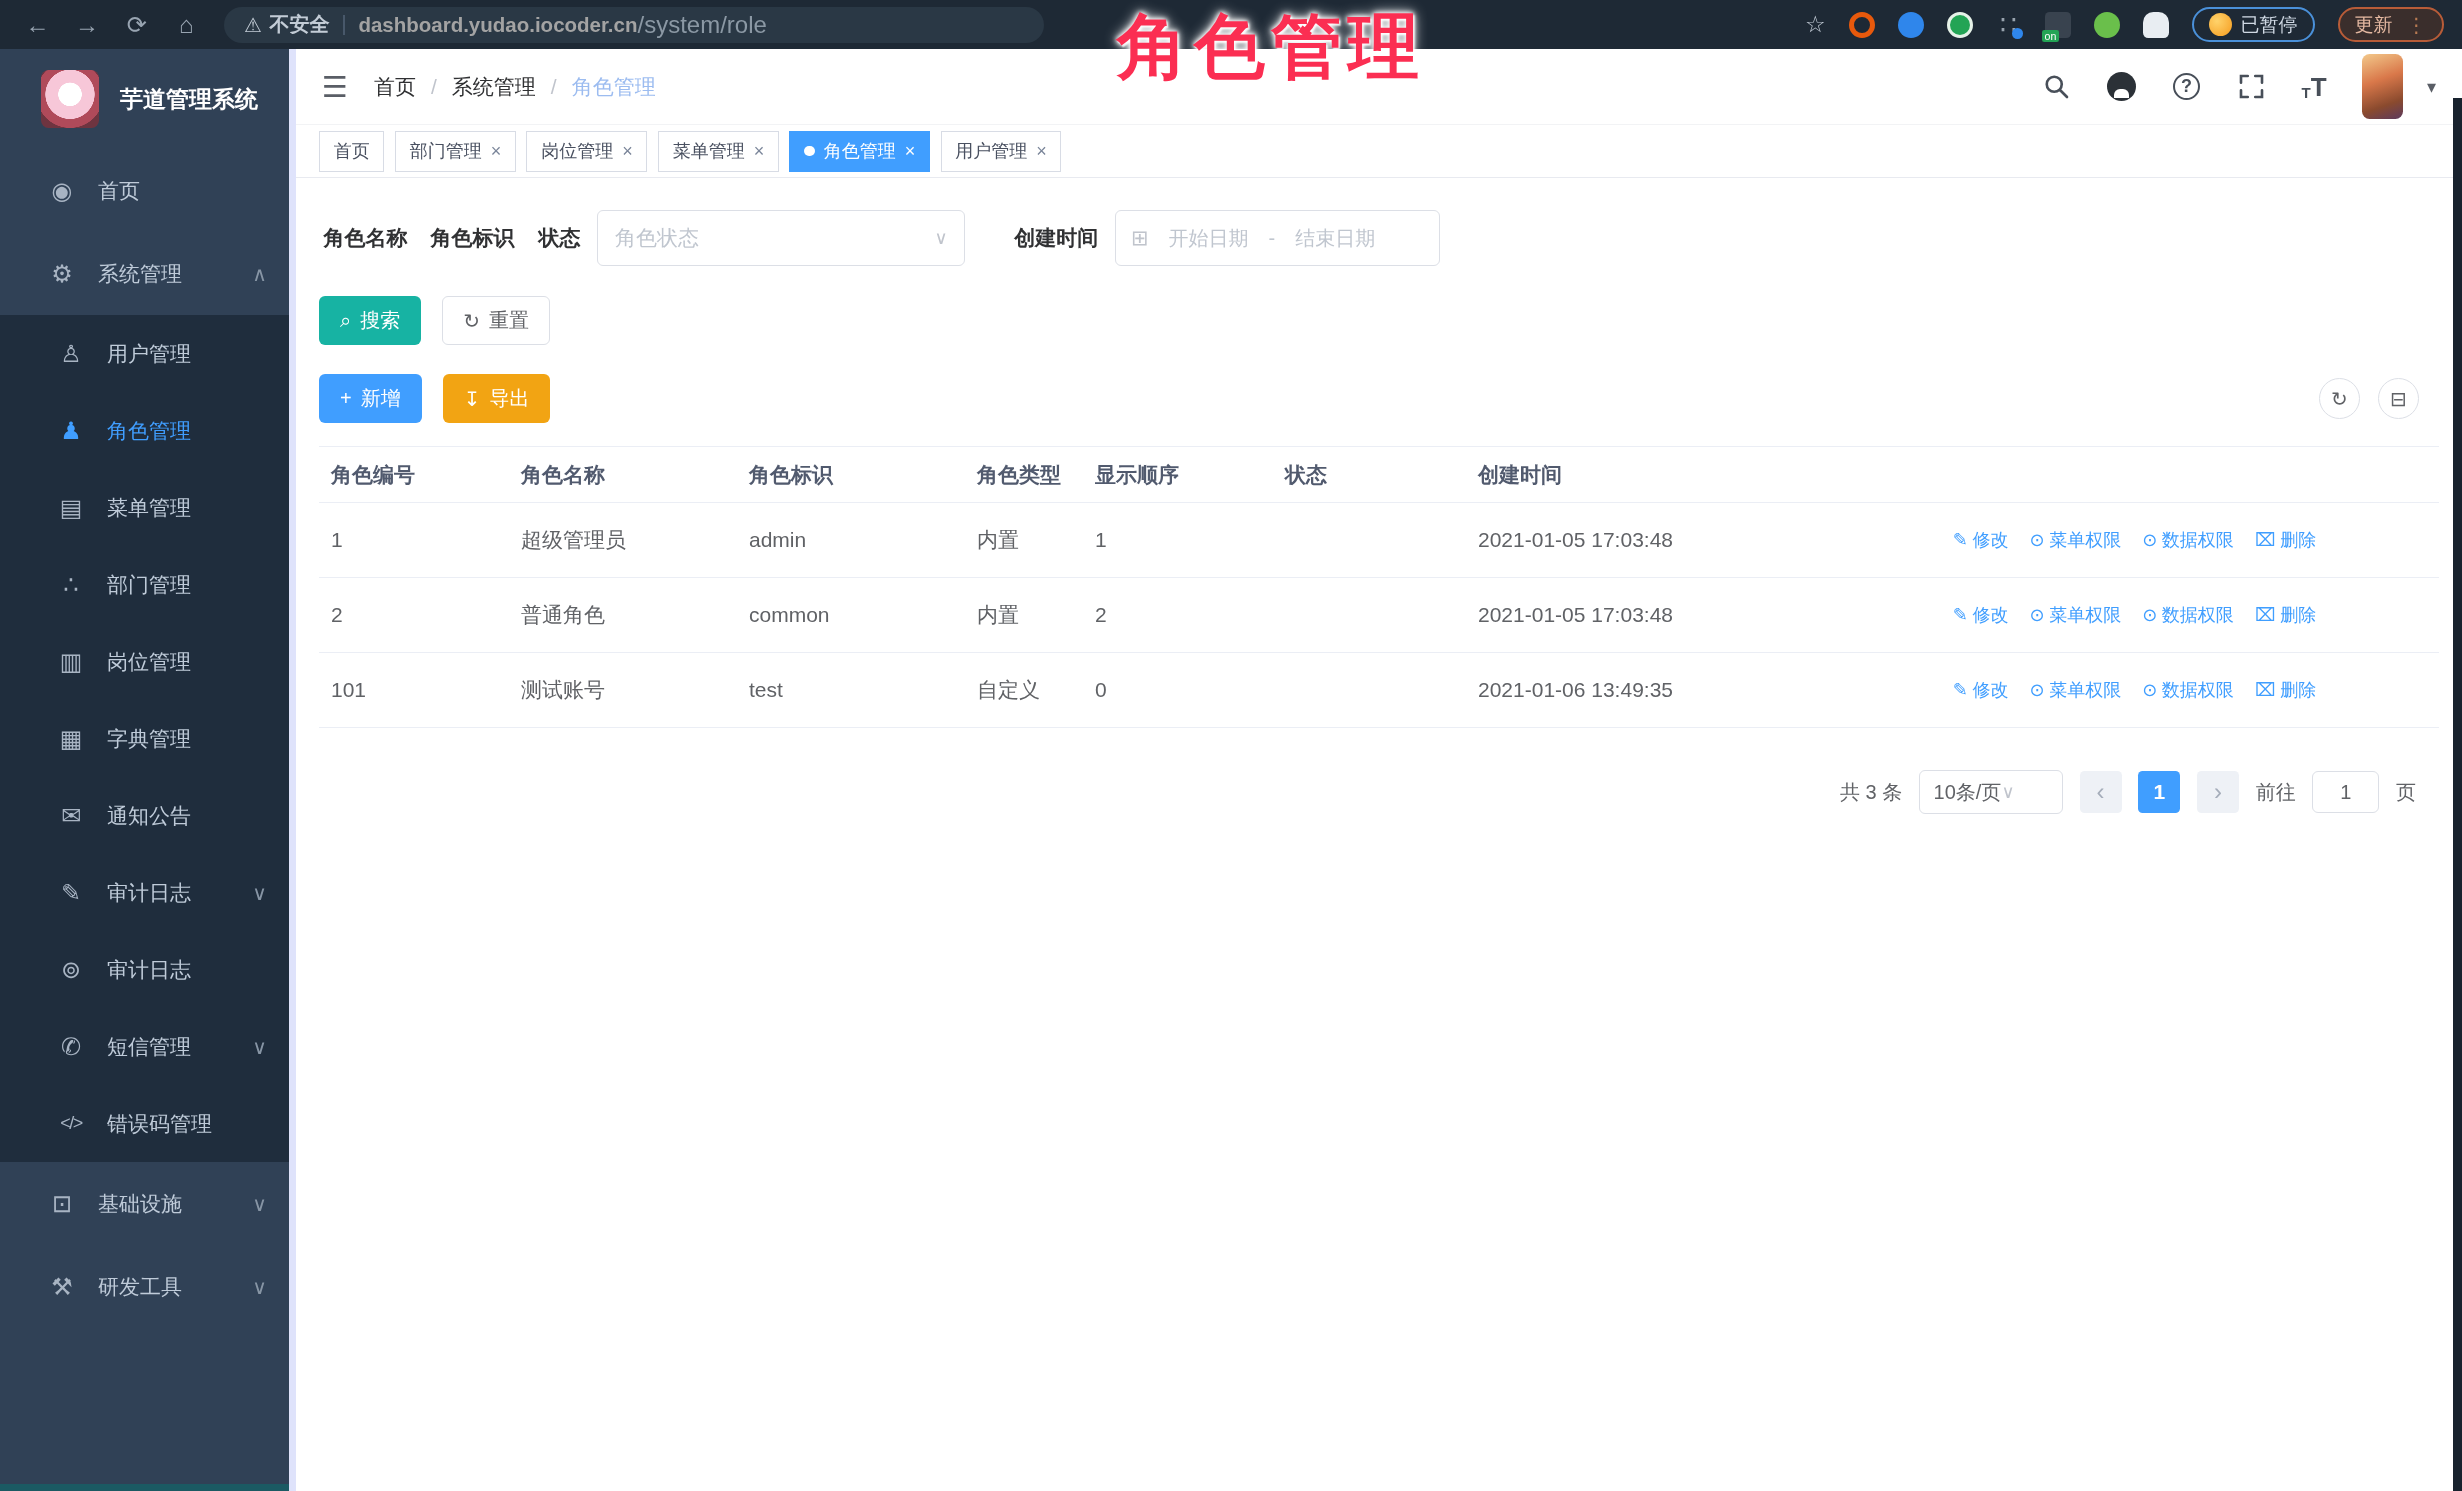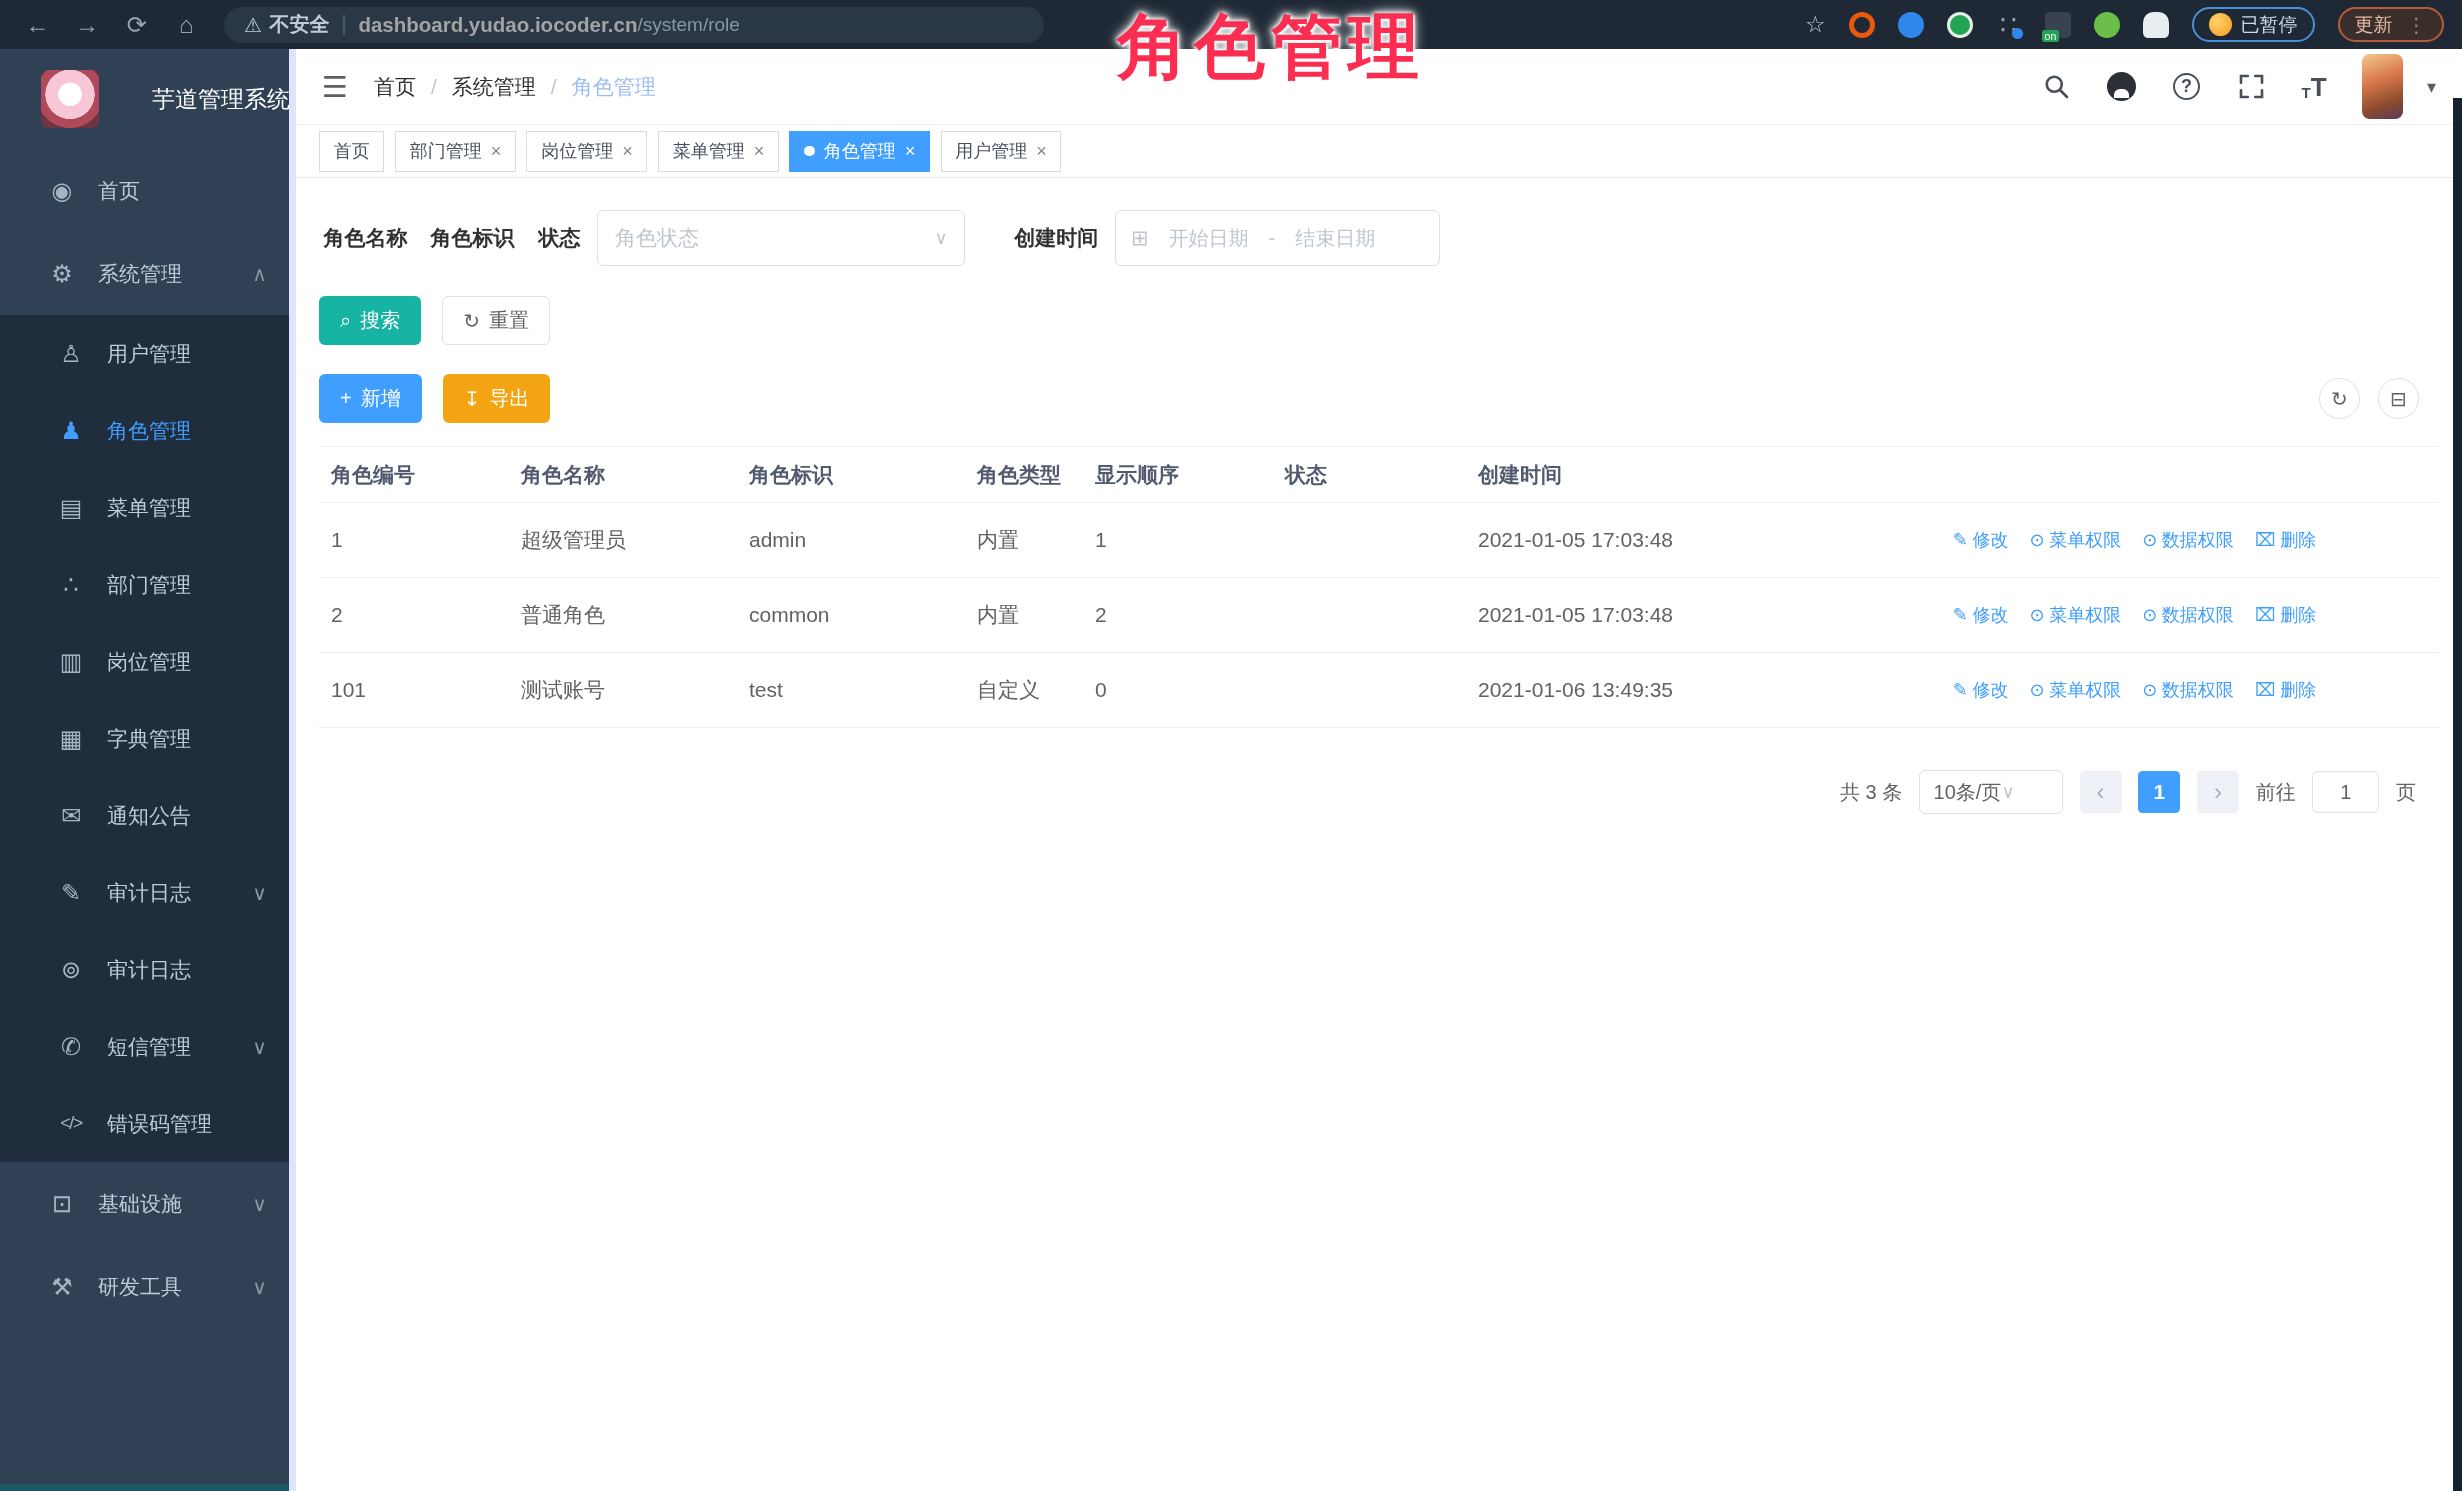--- a/index.html
+++ b/index.html
@@ -9,21 +9,21 @@
   
   .browser{position:absolute;top:0;left:0;right:0;height:49px;background:#1e2935;
     display:flex;align-items:center;padding:0 18px;box-sizing:border-box;gap:10.6px;z-index:40;}
   .bnav{font-size:24px;color:#98a4b1;width:39px;text-align:center;flex:none;}
   .url-pill{height:36px;background:#2a3845;border-radius:18px;display:flex;align-items:center;
     padding:0 20px;margin-left:7.6px;width:820px;box-sizing:border-box;flex:none;}
   .warn{color:#c3ccd6;font-size:20px;margin-right:7.6px;}
   .sec-label{color:#c3ccd6;font-size:20px;font-weight:700;}
   .url-div{width:1.5px;height:20px;background:#48586a;margin:0 13.7px;}
   .url-host{color:#a3a3a3;font-size:20.5px;font-weight:700;}
-  .url-path{color:#8b98a4;font-size:19px;}
+  .url-path{color:#8b98a4;font-size:24px;}
   .ext-area{margin-left:auto;display:flex;align-items:center;gap:23px;}
   .star{color:#c3ccd6;font-size:23px;}
   .exticon{width:26px;height:26px;border-radius:50%;flex:none;position:relative;}
   .ext-target{background:transparent;border:5.3px solid #e8590c;box-sizing:border-box;}
   .ext-drop{background:#2f86eb;}
   .ext-green{background:#23a455;border:3.8px solid #e6f2e8;box-sizing:border-box;}
   .ext-grid{border-radius:3px;color:#97a2ad;font-size:26px;line-height:26px;text-align:center;background:none;}
   .ext-grid:after{content:"";position:absolute;right:-1.5px;bottom:-1.5px;width:10.6px;height:10.6px;border-radius:50%;background:#2f86eb;}
   .ext-dark{border-radius:4.6px;background:#39434f;}
   .ext-dark:after{content:"on";position:absolute;left:-3px;bottom:-4.6px;background:#23a455;color:#fff;
@@ -42,21 +42,21 @@
     letter-spacing:6px;color:#fb2e52;
     text-shadow:0 0 4.6px #fff,0 0 7.6px #fff,0 0 13.7px #fff,1.5px 1.5px 1.5px #ffffffcc;}
 
   
   .sidebar{position:absolute;top:49px;left:0;width:296px;bottom:0;background:#304156;z-index:10;}
   .side-strip{position:absolute;top:49px;left:289px;width:6.8px;bottom:0;background:#dfe3fb;z-index:11;}
   .bottom-strip{position:absolute;left:0;bottom:0;width:289px;height:7.6px;background:#1b5a63;z-index:12;}
   .logo-row{height:100px;display:flex;align-items:center;padding-left:41px;gap:21px;}
   .logo-img{width:58px;height:58px;border-radius:7.6px;flex:none;
     background:radial-gradient(circle at 50% 42%,#ffffff 0 26%,#f7c7d8 27% 55%,#b04a5a 56% 75%,#6e3440 76%);}
-  .logo-title{color:#fff;font-size:23px;font-weight:400;margin-left:32px;}
+  .logo-title{color:#fff;font-size:23px;font-weight:700;}
   .menu-item{height:83px;display:flex;align-items:center;padding:0 29px 0 46px;
     color:#bfcbd9;font-size:21px;cursor:pointer;}
   .mi-icon{width:32px;font-size:24px;color:#a8b4c3;margin-right:20px;text-align:center;flex:none;}
   .mi-arrow{margin-left:auto;font-size:20px;color:#8795a5;}
   .submenu{background:#1f2d3d;}
   .submenu .menu-item{height:77px;padding-left:55px;}
   .menu-item.active,.menu-item.active .mi-icon{color:#409eff;}
   .code-ic{font-size:18px;letter-spacing:-1.5px;}
 
   

